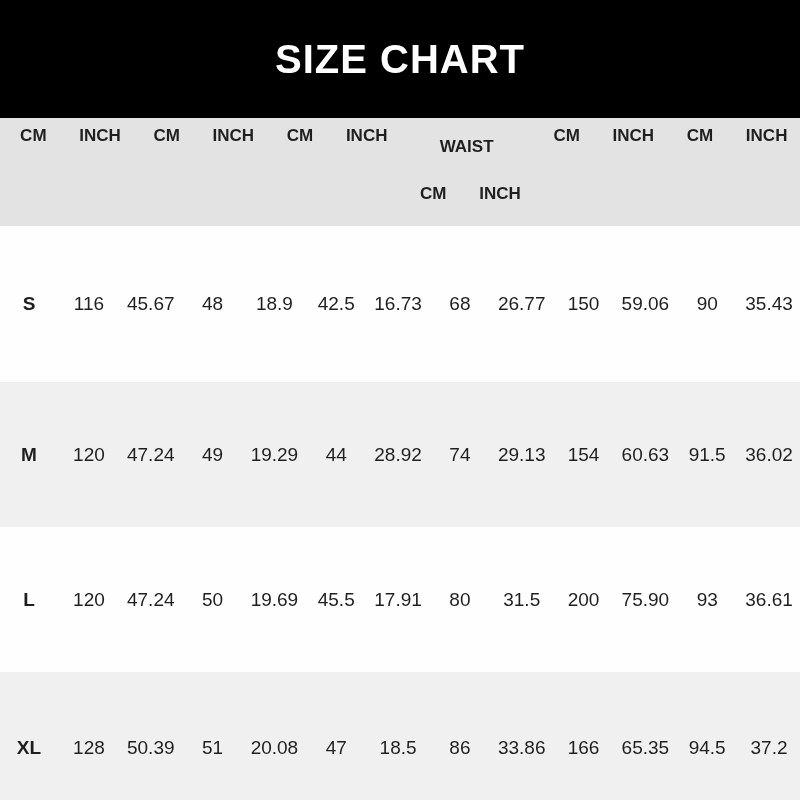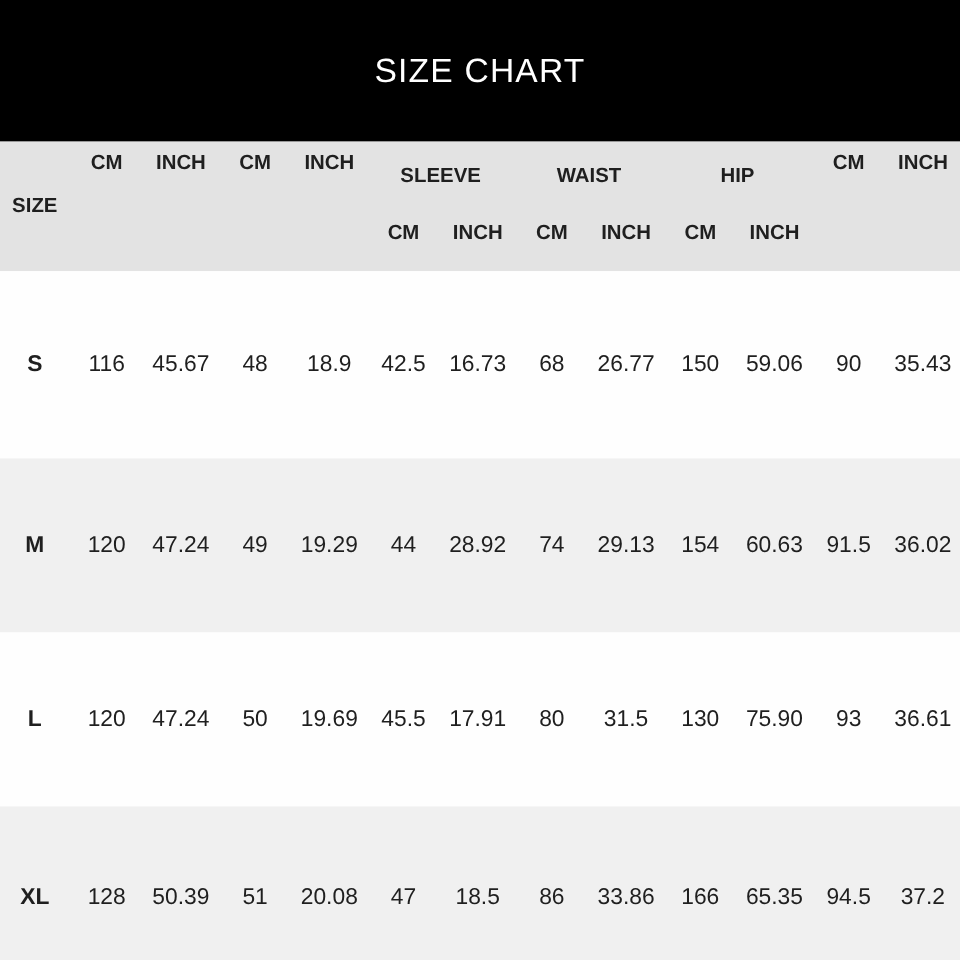--- a/index.html
+++ b/index.html
@@ -13,22 +13,22 @@
 
   
   .banner {
     height: 118px;
     background: #000000;
     display: flex; align-items: center; justify-content: center;
     flex: 0 0 auto;
   }
   .banner h1 {
     color: #ffffff;
-    font-size: 28px;
-    font-weight: 400;
+    font-size: 40px;
+    font-weight: 700;
     letter-spacing: 1px;
   }
 
   
   .thead {
     height: 108px;
     background: #e3e3e3;
     display: flex;
     flex: 0 0 auto;
     font-weight: 600;
@@ -83,54 +83,51 @@
 </head>
 <body>
 
 <div class="page">
 
   <header class="banner">
     <h1>SIZE CHART</h1>
   </header>
 
   <div class="thead">
-    <div class="size-head">SIZE</div>
-
-    <div class="group-block">
-      <div class="unit-row">
-        <div class="unit-cell">CM</div>
-        <div class="unit-cell">INCH</div>
-      </div>
-    </div>
-
-    <div class="group-block">
-      <div class="unit-row">
-        <div class="unit-cell">CM</div>
-        <div class="unit-cell">INCH</div>
-      </div>
-    </div>
-
-    <div class="group-block">
-      <div class="group-label">SLEEVE</div>
+
+    <div class="group-block">
+      <div class="unit-row">
+        <div class="unit-cell">CM</div>
+        <div class="unit-cell">INCH</div>
+      </div>
+    </div>
+
+    <div class="group-block">
+      <div class="unit-row">
+        <div class="unit-cell">CM</div>
+        <div class="unit-cell">INCH</div>
+      </div>
+    </div>
+
+    <div class="group-block">
       <div class="unit-row">
         <div class="unit-cell">CM</div>
         <div class="unit-cell">INCH</div>
       </div>
     </div>
 
     <div class="group-block">
       <div class="group-label">WAIST</div>
       <div class="unit-row">
         <div class="unit-cell">CM</div>
         <div class="unit-cell">INCH</div>
       </div>
     </div>
 
     <div class="group-block">
-      <div class="group-label">HIP</div>
       <div class="unit-row">
         <div class="unit-cell">CM</div>
         <div class="unit-cell">INCH</div>
       </div>
     </div>
 
     <div class="group-block">
       <div class="unit-row">
         <div class="unit-cell">CM</div>
         <div class="unit-cell">INCH</div>
@@ -175,21 +172,21 @@
     <div class="trow r2">
       <div class="size-cell">L</div>
       <div class="val-cell">120</div>
       <div class="val-cell">47.24</div>
       <div class="val-cell">50</div>
       <div class="val-cell">19.69</div>
       <div class="val-cell">45.5</div>
       <div class="val-cell">17.91</div>
       <div class="val-cell">80</div>
       <div class="val-cell">31.5</div>
-      <div class="val-cell">130</div>
+      <div class="val-cell">200</div>
       <div class="val-cell">75.90</div>
       <div class="val-cell">93</div>
       <div class="val-cell">36.61</div>
     </div>
 
     <div class="trow r3">
       <div class="size-cell">XL</div>
       <div class="val-cell">128</div>
       <div class="val-cell">50.39</div>
       <div class="val-cell">51</div>

